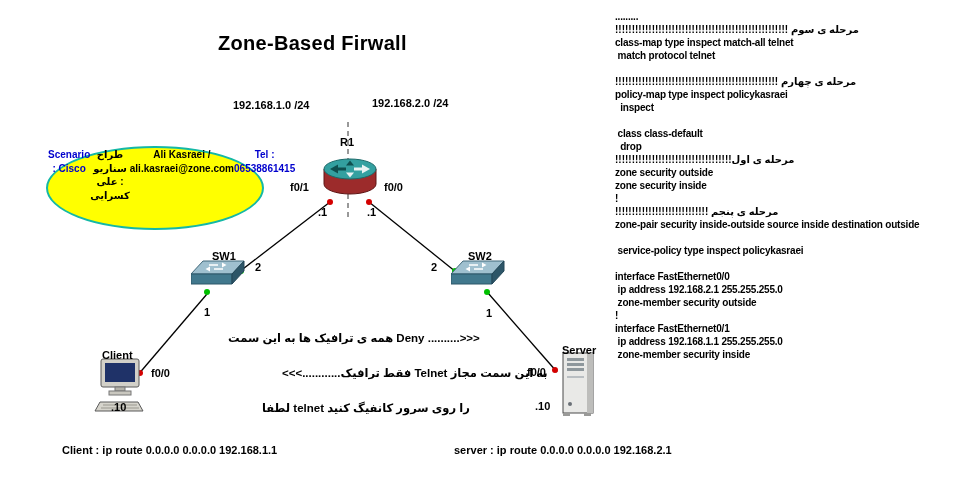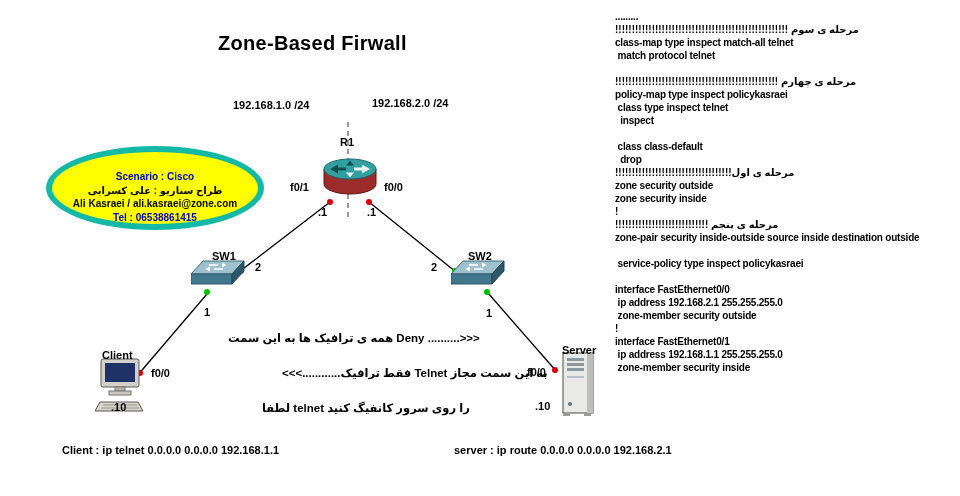--- a/index.html
+++ b/index.html
@@ -5,22 +5,22 @@
   *{box-sizing:border-box;margin:0;padding:0}
   html,body{width:960px;height:496px;background:#fff;overflow:hidden}
   body{position:relative;font-family:"Liberation Sans","DejaVu Sans",sans-serif;color:#000}
   .title{position:absolute;left:218px;top:32px;width:272px;
          font-size:20px;font-weight:bold;letter-spacing:.3px;z-index:4;white-space:nowrap}
   .lbl{position:absolute;font-size:11px;font-weight:bold;white-space:nowrap;z-index:4}
   .note{position:absolute;font-size:11.5px;font-weight:bold;white-space:nowrap;z-index:4}
   .overlay{position:absolute;left:0;top:0;z-index:1}
   .device{position:absolute;z-index:2;line-height:0}
   .bubble{position:absolute;left:46px;top:146px;width:218px;height:84px;background:#ffff00;
-          border:6px solid #14b8a6;border-radius:50%;z-index:3;display:flex;flex-direction:column;
-          justify-content:flex-end;text-align:center;font-size:10px;font-weight:bold;line-height:13.5px}
+          border:2px solid #14b8a6;border-radius:50%;z-index:3;display:flex;flex-direction:row;
+          justify-content:flex-start;text-align:center;font-size:10px;font-weight:bold;line-height:13.5px}
   .blue{color:#0000cd}
   .cfgpanel{position:absolute;left:615px;top:10px;width:345px;z-index:4}
   .cfg{white-space:pre;font-size:10px;font-weight:bold;line-height:13px;min-height:13px;letter-spacing:-.2px}
   .cfg-head{font-size:11px}
 </style>
 </head>
 <body>
 
 <svg class="overlay" width="960" height="496" viewBox="0 0 960 496">
   <line x1="348" y1="122" x2="348" y2="220" stroke="#333" stroke-width="1" stroke-dasharray="5,4"></line>
@@ -124,32 +124,31 @@
     <rect x="24" y="61" width="7" height="3" fill="#9a9a98"></rect>
   </svg>
 </div>
 <div class="lbl" style="left:527px;top:366px">f0/0</div>
 <div class="lbl" style="left:535px;top:400px">.10</div>
 
 <div class="note" style="left:228px;top:331px">همه ی ترافیک ها به این سمت Deny ..........&gt;&gt;&gt;</div>
 <div class="note" style="left:282px;top:366px">&lt;&lt;&lt;............فقط ترافیک Telnet به این سمت مجاز</div>
 <div class="note" style="left:262px;top:401px">لطفا  telnet  را روی سرور کانفیگ کنید</div>
 
-<div class="lbl" style="left:62px;top:444px">Client : ip telnet 0.0.0.0 0.0.0.0 192.168.1.1</div>
+<div class="lbl" style="left:62px;top:444px">Client : ip route 0.0.0.0 0.0.0.0 192.168.1.1</div>
 <div class="lbl" style="left:454px;top:444px">server : ip route 0.0.0.0 0.0.0.0 192.168.2.1</div>
 
 <div class="cfgpanel">
   <div class="cfg">.........</div>
   <div class="cfg">!!!!!!!!!!!!!!!!!!!!!!!!!!!!!!!!!!!!!!!!!!!!!!!!!!!! مرحله ی سوم</div>
   <div class="cfg">class-map type inspect match-all telnet</div>
   <div class="cfg"> match protocol telnet</div>
   <div class="cfg"></div>
   <div class="cfg">!!!!!!!!!!!!!!!!!!!!!!!!!!!!!!!!!!!!!!!!!!!!!!!!! مرحله ی چهارم</div>
   <div class="cfg">policy-map type inspect policykasraei</div>
-  <div class="cfg"> class type inspect telnet</div>
   <div class="cfg">  inspect</div>
   <div class="cfg"></div>
   <div class="cfg"> class class-default</div>
   <div class="cfg">  drop</div>
   <div class="cfg">!!!!!!!!!!!!!!!!!!!!!!!!!!!!!!!!!!!مرحله ی اول</div>
   <div class="cfg">zone security outside</div>
   <div class="cfg">zone security inside</div>
   <div class="cfg">!</div>
   <div class="cfg">!!!!!!!!!!!!!!!!!!!!!!!!!!!! مرحله ی پنجم</div>
   <div class="cfg">zone-pair security inside-outside source inside destination outside</div>

